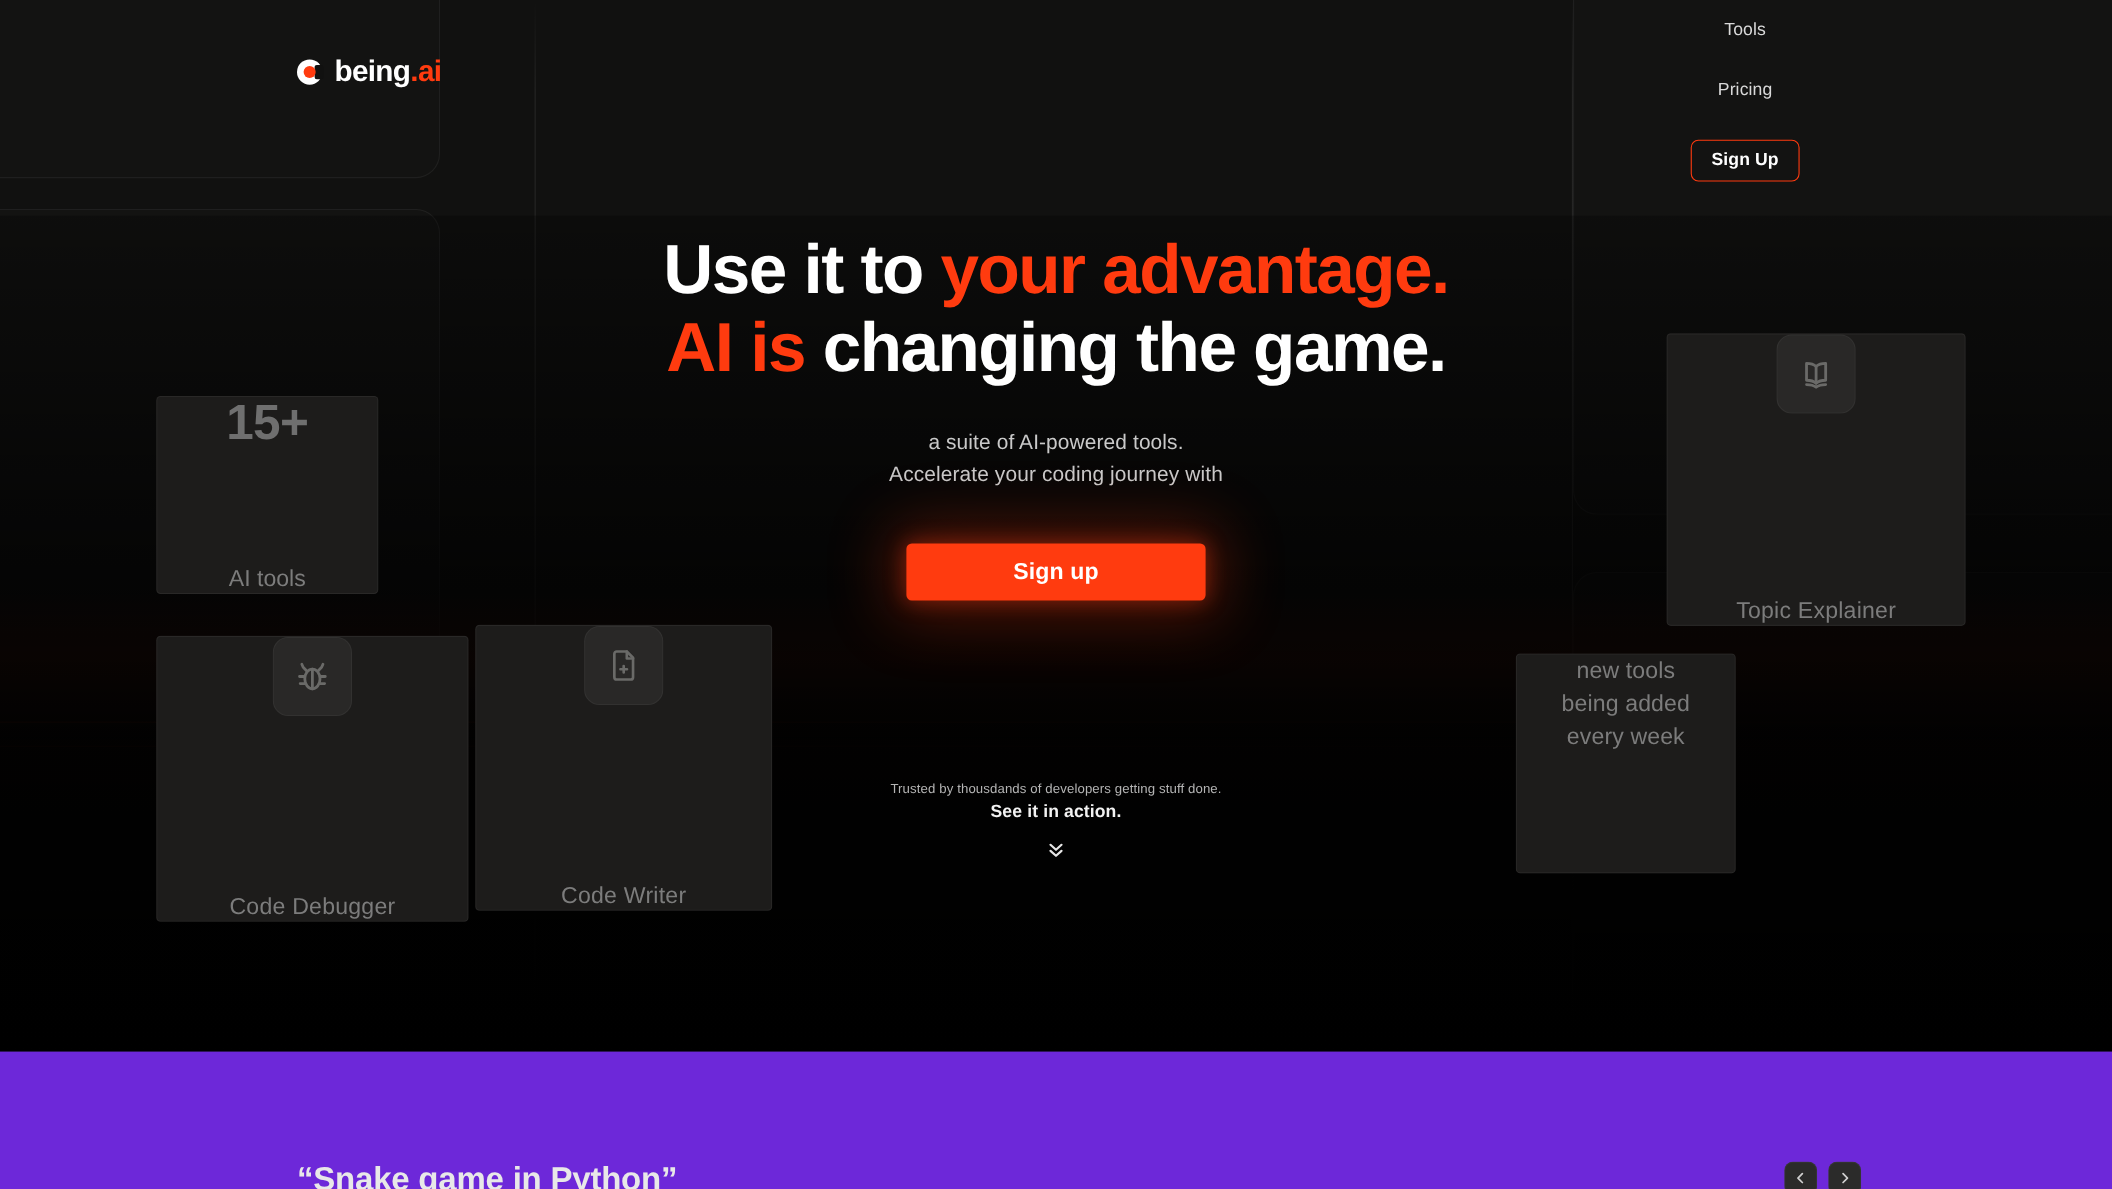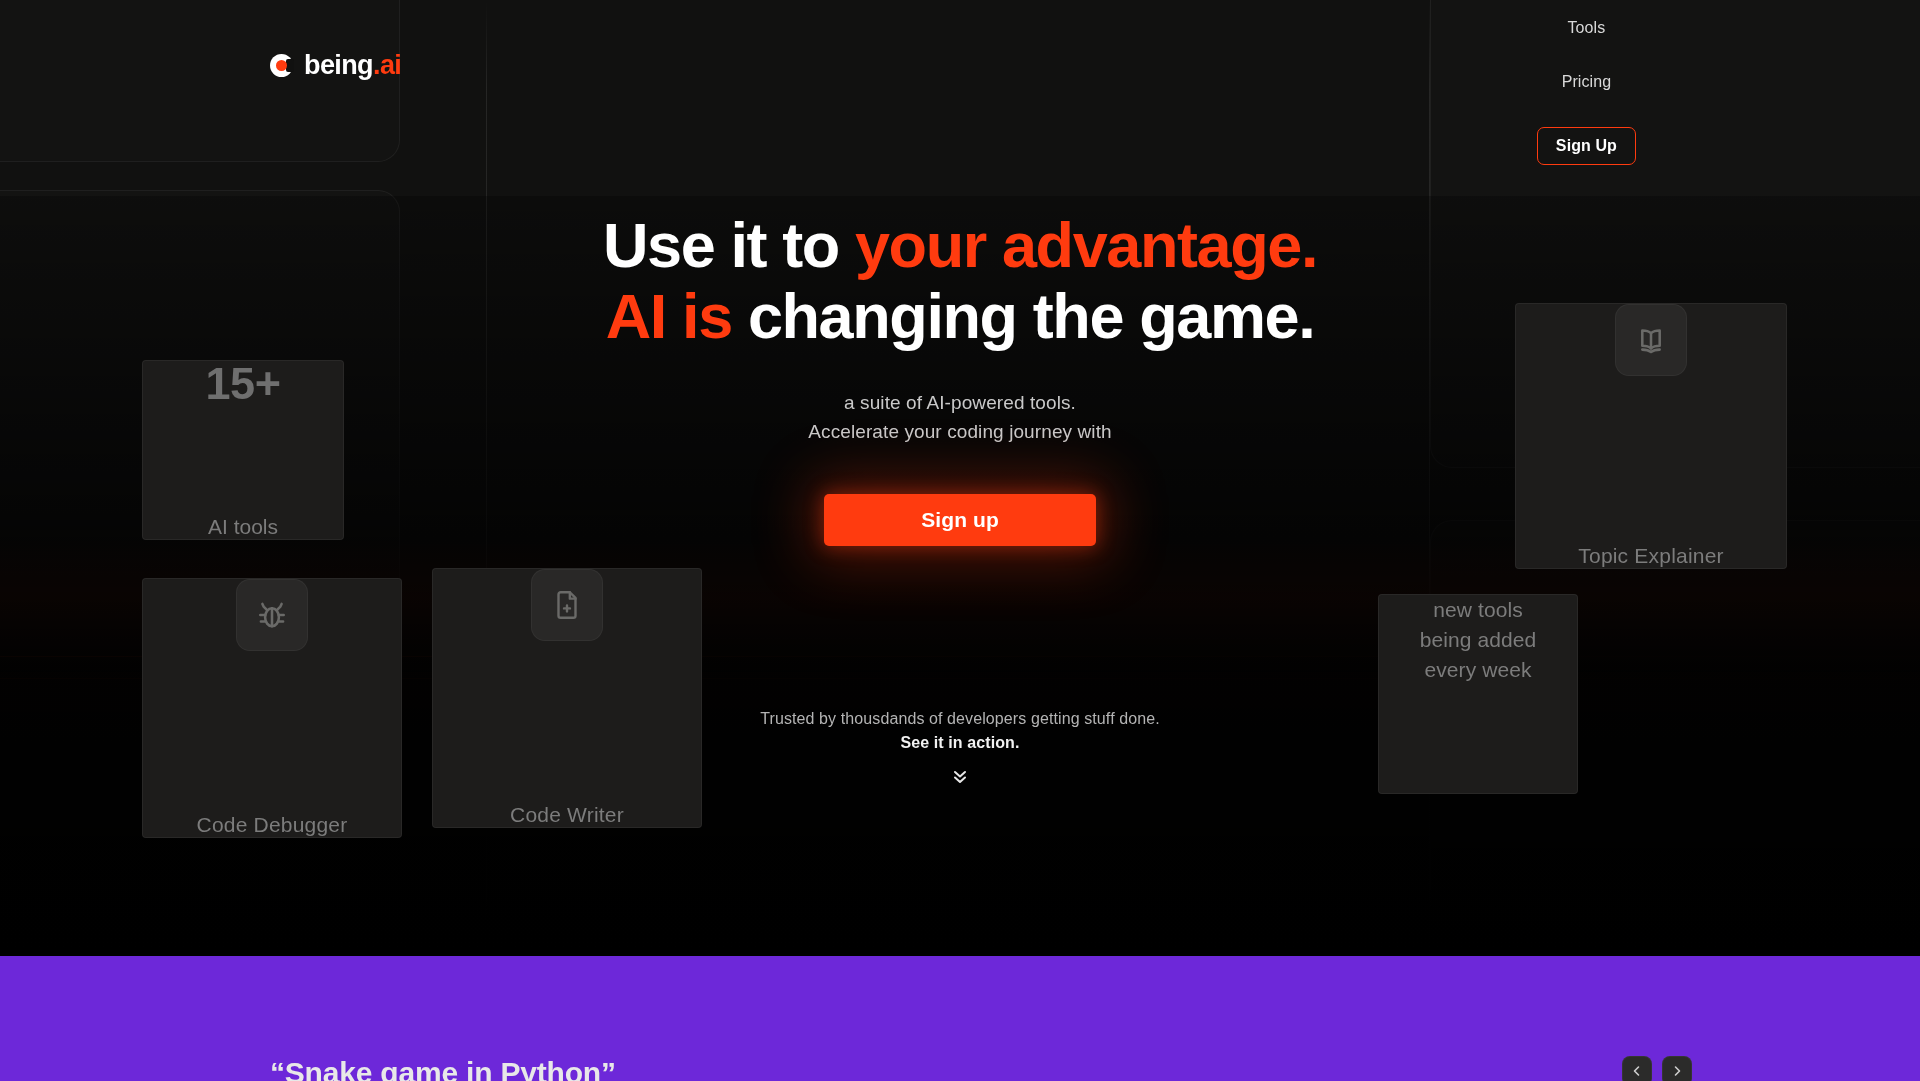--- a/index.html
+++ b/index.html
@@ -84,21 +84,21 @@
     color:#c9c9c9; letter-spacing:0.1px; font-weight:400;
   }
   #cta {
     margin-top:48px; width:272px; height:52px; border:none; border-radius:5px;
     background:#FF3B0F; color:#fff; font-size:21px; font-weight:700;
     letter-spacing:0.1px; cursor:pointer;
     box-shadow:0 0 58px 14px rgba(255,59,15,0.30), 0 0 18px 2px rgba(255,59,15,0.35);
     font-family:"Liberation Sans", sans-serif;
   }
   #trust { margin-top:164px; text-align:center; }
-  #trust-line { font-size:16px; color:#b4b4b4; letter-spacing:0.1px; }
+  #trust-line { font-size:12px; color:#b4b4b4; letter-spacing:0.1px; }
   #trust-cta { margin-top:6px; font-size:16px; font-weight:700; color:#f2f2f2; letter-spacing:0.1px; }
   #scroll-chevron {
     margin:14px auto 0; width:22px; height:22px; cursor:pointer;
     display:flex; align-items:center; justify-content:center;
   }
 
   
   .fcard {
     position:absolute; border-radius:4px;
     background:#1d1c1b;
@@ -111,21 +111,21 @@
     background:rgba(255,255,255,0.055);
     border:1px solid rgba(255,255,255,0.045);
     display:flex; align-items:center; justify-content:center;
   }
   .fcard-label {
     margin-top:26px; font-size:21px; color:#7c7c7c; font-weight:500; letter-spacing:0.2px;
   }
   #card-15 { left:142px; top:360px; width:202px; height:180px; }
   #stat-num { font-size:45px; font-weight:700; color:#6f6f6f; letter-spacing:-0.5px; line-height:1; }
   #stat-label { margin-top:14px; font-size:21px; color:#7c7c7c; font-weight:500; }
-  #card-debugger { left:142px; top:578px; width:260px; height:260px; }
+  #card-debugger { left:142px; top:578px; width:284px; height:260px; }
   #card-writer   { left:432px; top:568px; width:270px; height:260px; }
   #card-topic    { left:1515px; top:303px; width:272px; height:266px; }
   #card-newtools { left:1378px; top:594px; width:200px; height:200px; }
   #newtools-text {
     text-align:center; font-size:21px; line-height:1.42; color:#7c7c7c;
     font-weight:500; letter-spacing:0.1px;
   }
 
   
   #bottom { position:absolute; left:0; right:0; top:956px; bottom:0; background:#6d28d9; z-index:10; }

